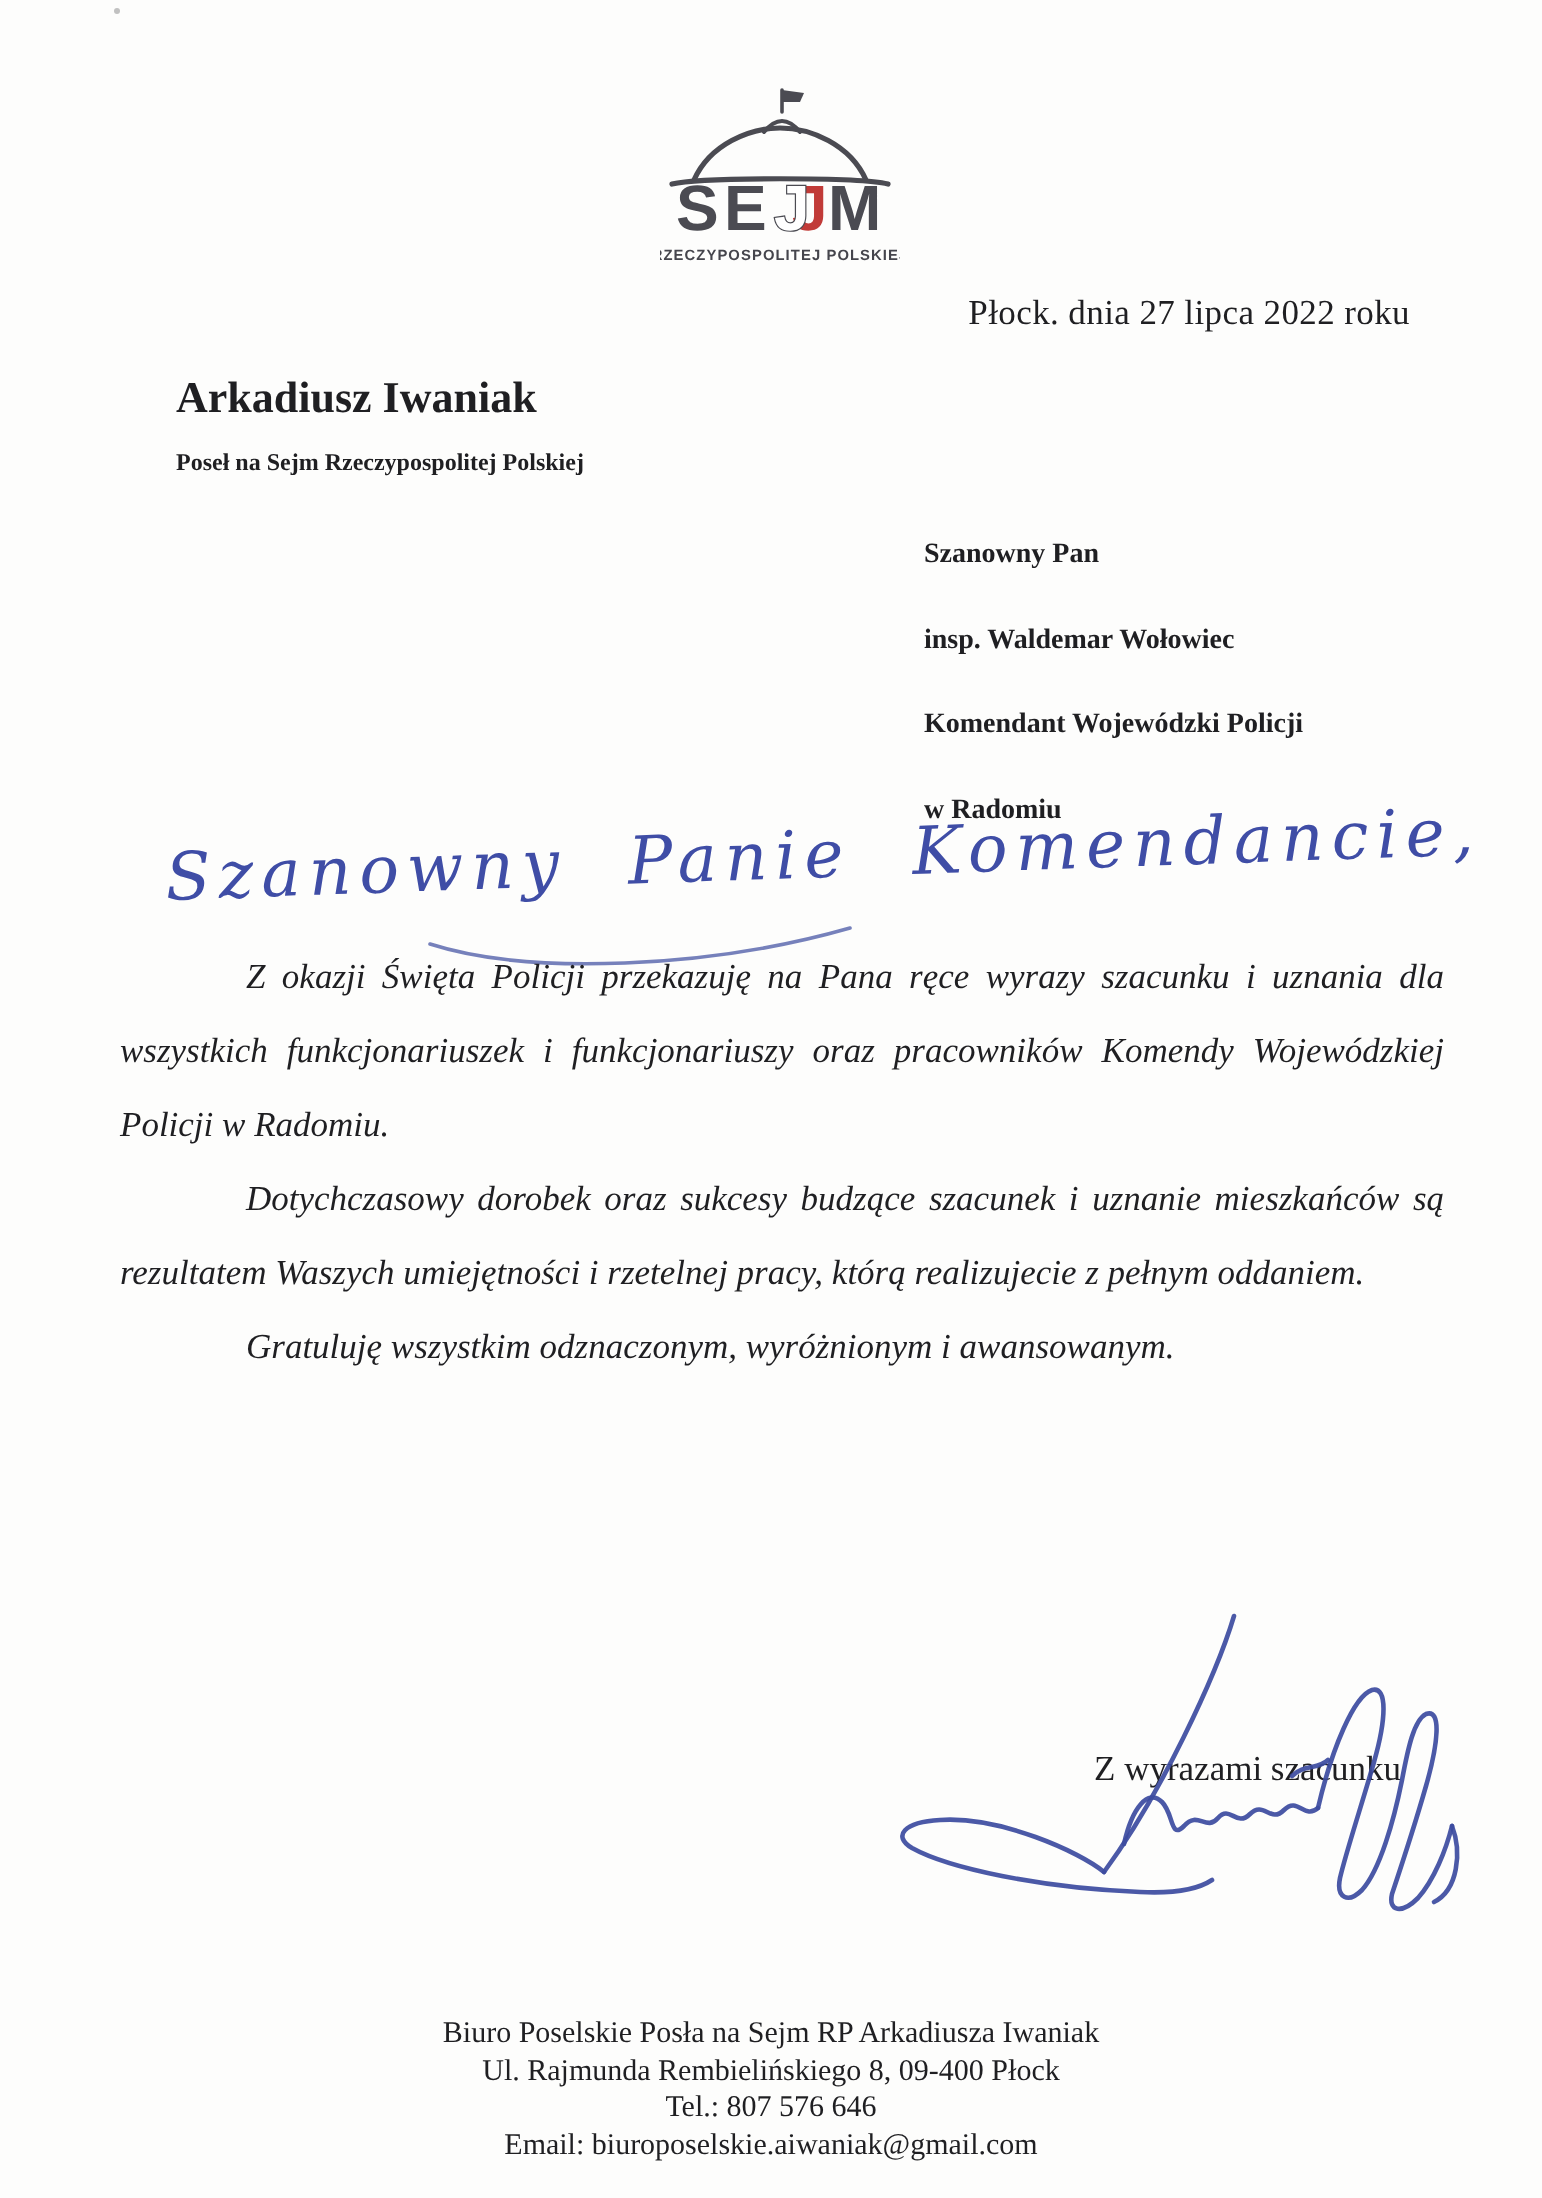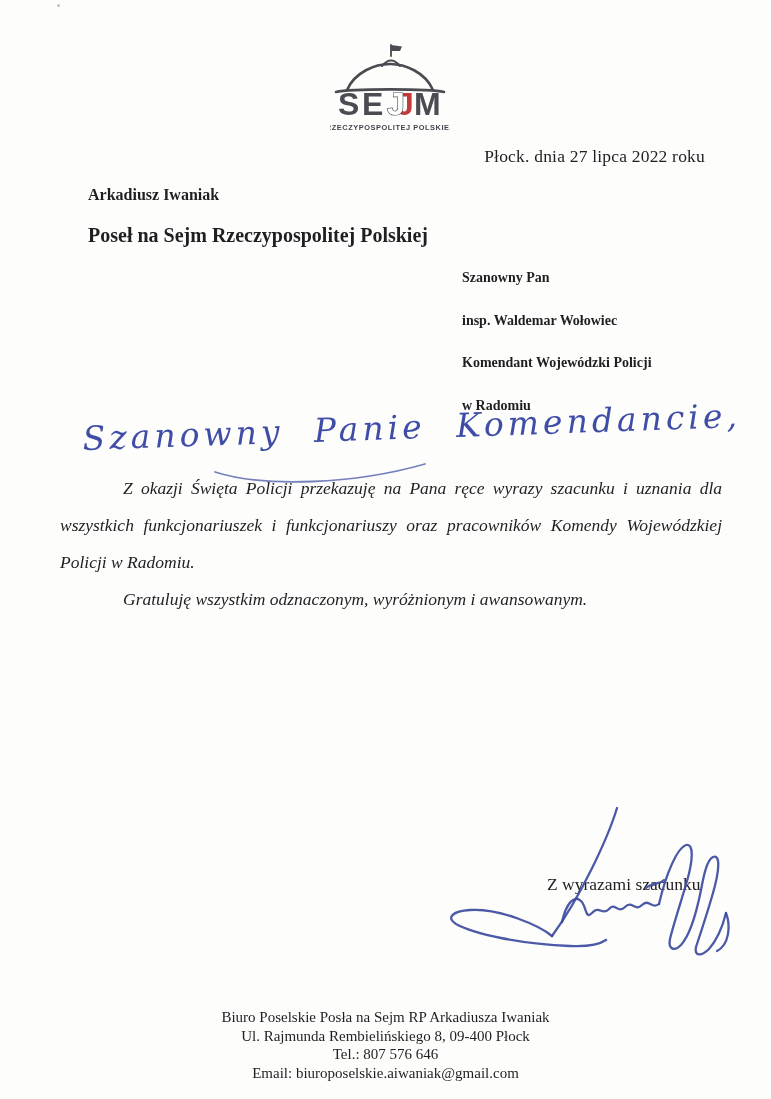--- a/index.html
+++ b/index.html
@@ -10,22 +10,22 @@
     background:#fdfdfc;
     overflow:hidden;
     font-family:"Liberation Serif", serif;
     color:#1f1f22;
   }
   .abs{position:absolute;}
   .speck{width:3px;height:3px;border-radius:50%;background:#9a9a9a;opacity:.6;}
 
   
   .date-line{right:66px;top:146px;font-size:17.5px;letter-spacing:.2px;}
-  .sender-name{left:88px;top:186px;font-size:16px;font-weight:bold;}
-  .sender-role{left:88px;top:224px;font-size:20px;font-weight:bold;}
+  .sender-name{left:88px;top:186px;font-size:22px;font-weight:bold;}
+  .sender-role{left:88px;top:224px;font-size:12px;font-weight:bold;}
 
   .recipient{left:462px;top:257px;font-size:14px;font-weight:bold;line-height:42.5px;}
 
   
   .salutation{
     left:82px;top:419px;
     font-family:"DejaVu Serif", serif;
     font-style:italic;
     font-size:33px;
     color:#3f4da6;
@@ -97,20 +97,21 @@
     <div>w Radomiu</div>
   </div>
 
   <div class="abs salutation">Szanowny Panie Komendancie,</div>
   <svg class="abs" style="left:95px;top:452px;" width="560" height="40" viewBox="0 0 560 40">
     <path class="ink-path" style="stroke-width:1.8;opacity:.7;" d="M120,20 C170,36 260,32 330,12"></path>
   </svg>
 
   <div class="abs body-text">
     <p>Z okazji Święta Policji przekazuję na Pana ręce wyrazy szacunku i uznania dla wszystkich funkcjonariuszek i funkcjonariuszy oraz pracowników Komendy Wojewódzkiej Policji w Radomiu.</p>
+    <p>Dotychczasowy dorobek oraz sukcesy budzące szacunek i uznanie mieszkańców są rezultatem Waszych umiejętności i rzetelnej pracy, którą realizujecie z pełnym oddaniem.</p>
     <p>Gratuluję wszystkim odznaczonym, wyróżnionym i awansowanym.</p>
   </div>
 
   <div class="abs closing">Z wyrazami szacunku</div>
 
   <svg class="abs" style="left:440px;top:798px;" width="300" height="165" viewBox="0 0 300 165">
     <path class="ink-path" d="M177,10 C168,40 140,100 112,138"></path>
     <path class="ink-path" d="M112,138 C100,128 60,110 30,112 C12,113 6,120 16,126 C34,136 80,146 130,148 C150,149 160,146 166,142"></path>
     <path class="ink-path" d="M122,124 C126,106 134,96 141,103 C147,109 145,122 152,115 C159,107 163,118 169,111 C175,104 178,116 185,109 C192,102 195,114 202,107 C209,100 212,112 219,106"></path>
     <path class="ink-path" d="M206,90 C212,84 219,87 224,82"></path>

